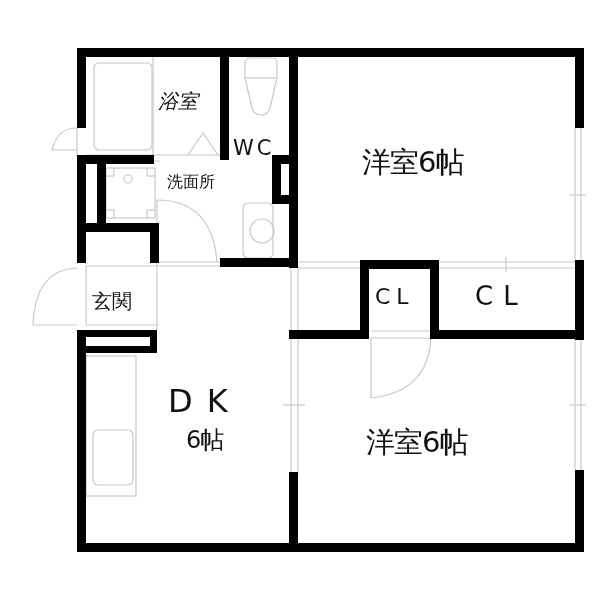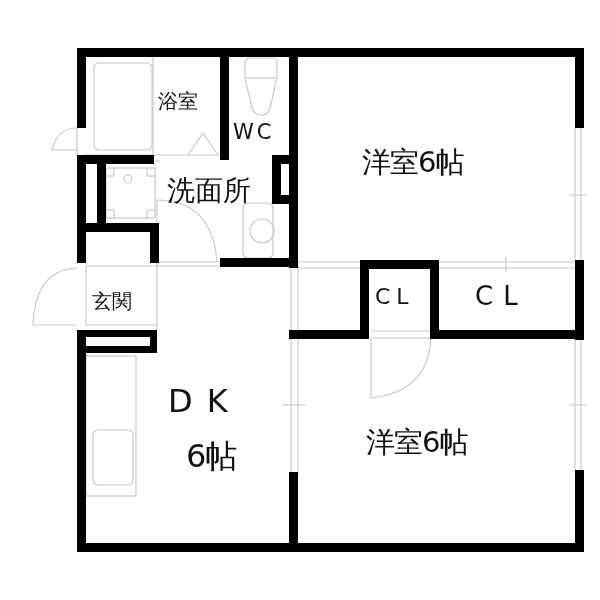--- a/index.html
+++ b/index.html
@@ -1,28 +1,28 @@
 <!DOCTYPE html>
 <html><head>
 <meta charset="utf-8">
 <style>
   html, body { margin: 0; padding: 0; background: #ffffff; }
   body { width: 600px; height: 600px; position: relative; overflow: hidden; font-family: "DejaVu Sans", sans-serif; }
   #plan { position: absolute; left: 0; top: 0; width: 600px; height: 600px; }
   .label { position: absolute; color: #111; font-family: "DejaVu Sans", sans-serif; white-space: nowrap; text-align: center; }
-  .lbl-bath { left: 158px; top: 88px; font-size: 20px; }
-  .lbl-wc { left: 233px; top: 120px; font-size: 21px; letter-spacing: 3px; }
-  .lbl-wash { left: 167px; top: 172px; font-size: 28px; text-align: center; }
+  .lbl-bath { left: 158px; top: 88px; font-size: 20px; font-style: italic; }
+  .lbl-wc { left: 233px; top: 136px; font-size: 21px; letter-spacing: 3px; }
+  .lbl-wash { left: 167px; top: 172px; font-size: 16px; text-align: center; }
   .lbl-entry { left: 92px; top: 288px; font-size: 20px; }
   .lbl-room1 { left: 362px; top: 143px; font-size: 29px; letter-spacing: -1px; }
   .lbl-room2 { left: 366px; top: 423px; font-size: 29px; letter-spacing: -1px; }
   .lbl-cl1 { left: 375px; top: 284px; font-size: 22px; letter-spacing: 6px; }
   .lbl-cl2 { left: 475px; top: 281px; font-size: 26px; letter-spacing: 10px; }
   .lbl-dk { left: 168px; top: 382px; font-size: 32px; letter-spacing: 14px; }
-  .lbl-dk-size { left: 186px; top: 435px; font-size: 32px; letter-spacing: -1px; }
+  .lbl-dk-size { left: 186px; top: 424px; font-size: 24px; letter-spacing: -1px; }
 </style>
 </head>
 <body>
 
 <svg id="plan" width="600" height="600" viewBox="0 0 600 600" xmlns="http://www.w3.org/2000/svg">
 
   <g stroke="#c8c8c8" stroke-width="1.2" fill="none">
 
     <rect x="94" y="63" width="58" height="87" rx="5"></rect>
     <line x1="153" y1="57" x2="153" y2="155"></line>

